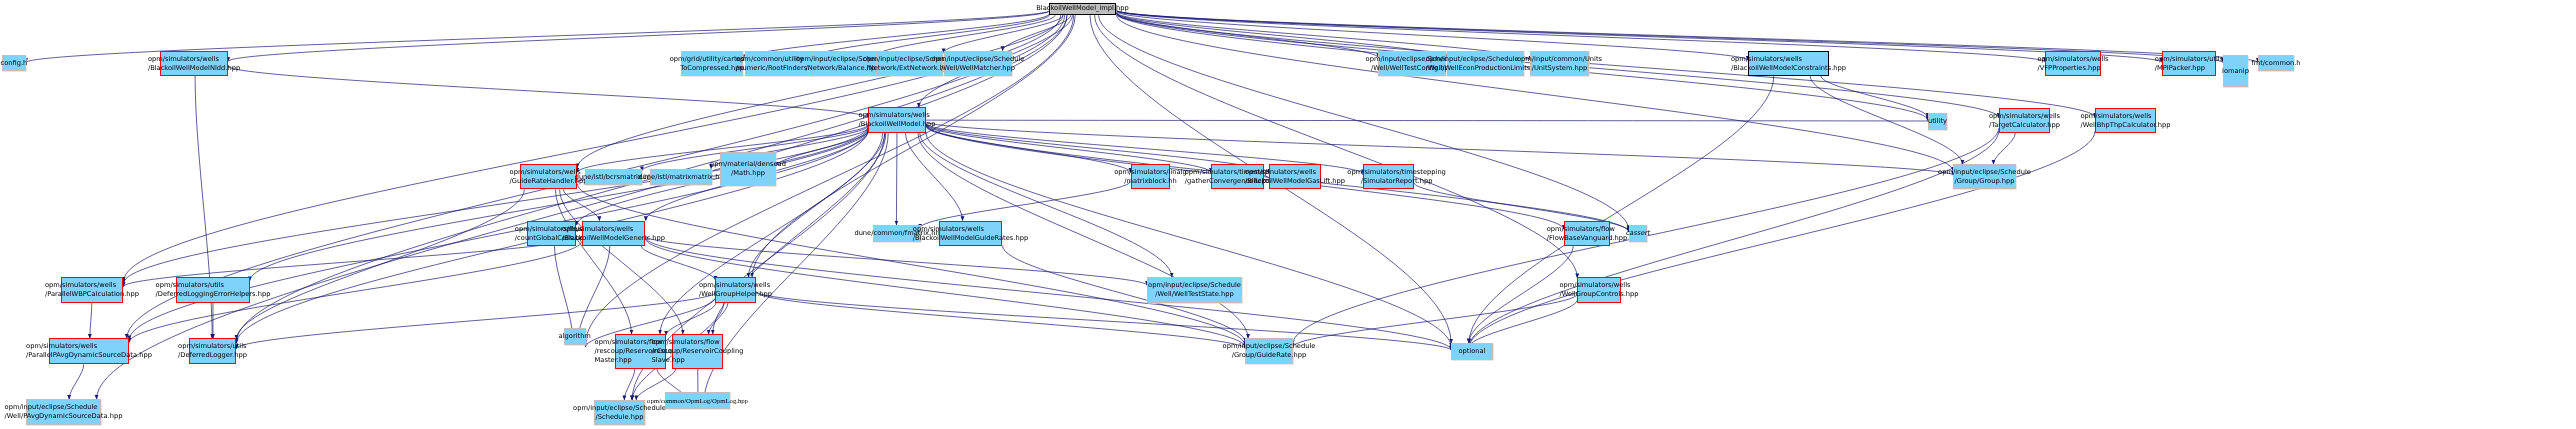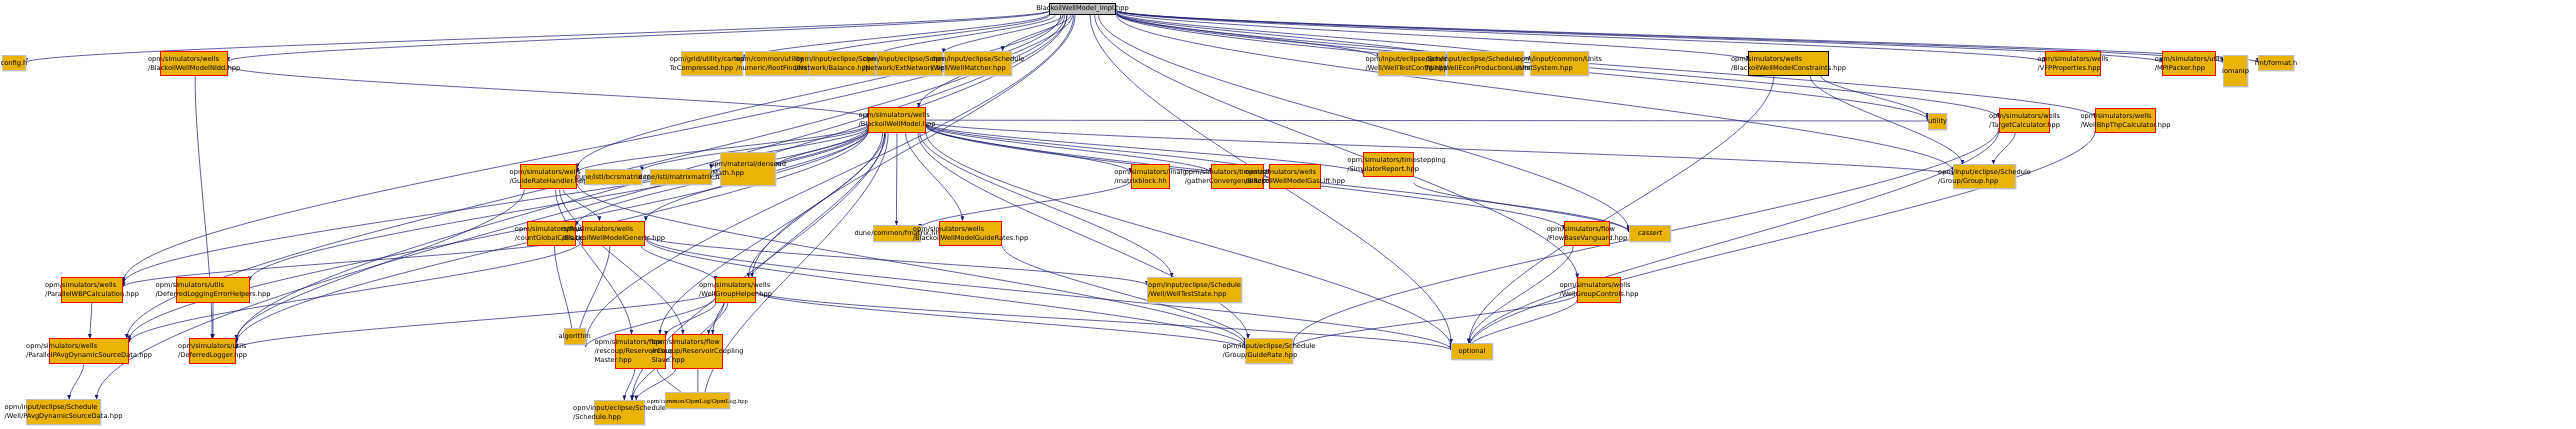--- a/index.html
+++ b/index.html
@@ -1,28 +1,28 @@
 <!DOCTYPE html>
 <html style="font-size:10px"><head>
 <meta charset="utf-8">
 <style>
   html, body { margin: 0; padding: 0; background: #ffffff; }
   body { width: 2576px; height: 429px; position: relative; overflow: hidden;
          font-family: "DejaVu Sans", sans-serif; }
   #graph { position: absolute; left: 0; top: 0; width: 2576px; height: 429px; }
-  .node-box { position: absolute; box-sizing: border-box; background: #eab308;
+  .node-box { position: absolute; box-sizing: border-box; background: #7dd3fc;
               display: flex; align-items: center; justify-content: center;
               padding: 0 3.8px; }
   .node-box.gray { border: 0.6px solid #bfbfbf; box-shadow: 0.6px 0.6px 0 #d8d8d8; }
   .node-box.red { border: 1px solid #ff0000; }
   .node-box.black { border: 1px solid #000000; }
   .node-box.root { border: 1px solid #000000; background: #bfbfbf; }
   .node-label { font-size: 6.7px; line-height: 9px; color: #000000;
                 white-space: pre; text-align: left; }
-  .node-label.center { text-align: left; }
+  .node-label.center { text-align: center; }
 </style>
 </head>
 <body>
 
 <div id="graph">
   <svg id="edges" width="2576" height="429" style="position:absolute;left:0;top:0;" viewBox="0 0 4065 677">
     <defs>
       <marker id="arrow" viewBox="0 0 10 10" refX="9" refY="5" markerWidth="7" markerHeight="7" orient="auto-start-reverse">
         <path d="M0,1 L10,5 L0,9 z" fill="#191970"></path>
       </marker>
@@ -179,21 +179,21 @@
 /VFPProperties.hpp</span>
     </div>
     <div class="node-box red" style="left: 2162px; top: 51px; width: 54px; height: 25px;">
       <span class="node-label">opm/simulators/utils
 /MPIPacker.hpp</span>
     </div>
     <div class="node-box gray" style="left: 2223px; top: 55px; width: 25px; height: 32px;">
       <span class="node-label center">iomanip</span>
     </div>
     <div class="node-box gray" style="left: 2258px; top: 55px; width: 36px; height: 16px;">
-      <span class="node-label center">fmt/format.h</span>
+      <span class="node-label center">fmt/common.h</span>
     </div>
     <div class="node-box red" style="left: 868px; top: 107px; width: 58px; height: 26px;">
       <span class="node-label">opm/simulators/wells
 /BlackoilWellModel.hpp</span>
     </div>
     <div class="node-box gray" style="left: 1928px; top: 113px; width: 19px; height: 16.5px;">
       <span class="node-label center">utility</span>
     </div>
     <div class="node-box red" style="left: 1999px; top: 108px; width: 51px; height: 25px;">
       <span class="node-label center">opm/simulators/wells
@@ -222,21 +222,21 @@
 /matrixblock.hh</span>
     </div>
     <div class="node-box red" style="left: 1211px; top: 164px; width: 53px; height: 25px;">
       <span class="node-label">opm/simulators/timestepping
 /gatherConvergenceReport.hpp</span>
     </div>
     <div class="node-box red" style="left: 1269px; top: 164px; width: 52px; height: 25px;">
       <span class="node-label">opm/simulators/wells
 /BlackoilWellModelGasLift.hpp</span>
     </div>
-    <div class="node-box red" style="left: 1363px; top: 152px; width: 51px; height: 25px; padding-left: 20px;">
+    <div class="node-box red" style="left: 1363px; top: 164px; width: 51px; height: 25px; padding-left: 20px;">
       <span class="node-label center">opm/simulators/timestepping
 /SimulatorReport.hpp</span>
     </div>
     <div class="node-box gray" style="left: 1953px; top: 164px; width: 63px; height: 25px;">
       <span class="node-label center">opm/input/eclipse/Schedule
 /Group/Group.hpp</span>
     </div>
     <div class="node-box red" style="left: 527px; top: 221px; width: 49px; height: 25px;">
       <span class="node-label">opm/simulators/flow
 /countGlobalCells.hpp</span>
@@ -249,21 +249,21 @@
       <span class="node-label center">dune/common/fmatrix.hh</span>
     </div>
     <div class="node-box red" style="left: 939px; top: 221px; width: 63px; height: 25px;">
       <span class="node-label">opm/simulators/wells
 /BlackoilWellModelGuideRates.hpp</span>
     </div>
     <div class="node-box red" style="left: 1564px; top: 221px; width: 46px; height: 25px;">
       <span class="node-label">opm/simulators/flow
 /FlowBaseVanguard.hpp</span>
     </div>
-    <div class="node-box gray" style="left: 1629px; top: 225px; width: 42px; height: 16.5px; font-style: italic;">
+    <div class="node-box gray" style="left: 1629px; top: 225px; width: 18px; height: 16.5px; font-style: italic;">
       <span class="node-label center">cassert</span>
     </div>
     <div class="node-box red" style="left: 61px; top: 277px; width: 62px; height: 26px;">
       <span class="node-label">opm/simulators/wells
 /ParallelWBPCalculation.hpp</span>
     </div>
     <div class="node-box red" style="left: 176px; top: 277px; width: 74px; height: 26px;">
       <span class="node-label">opm/simulators/utils
 /DeferredLoggingErrorHelpers.hpp</span>
     </div>

